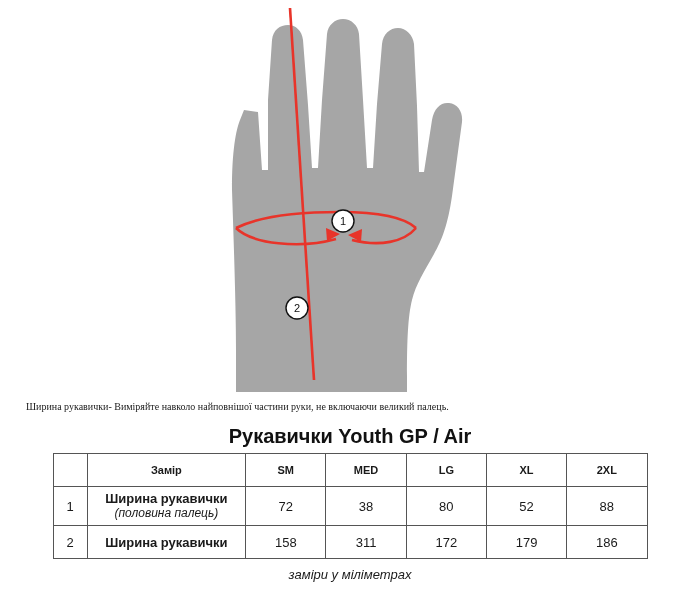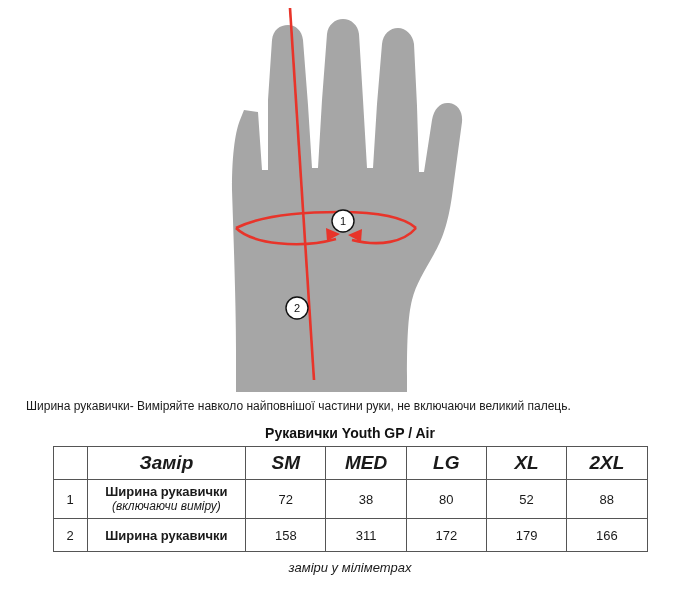--- a/index.html
+++ b/index.html
@@ -21,28 +21,29 @@
     height: 392px;
   }
   .diagram-area svg {
     display: block;
   }
   .desc-block {
     padding: 0 26px;
     margin-top: 2px;
   }
   .desc-line {
-    font-size: 12px;
+    font-size: 10px;
     line-height: 25px;
     color: #1a1a1a;
     white-space: nowrap;
+    font-family: Liberation Serif, serif;
   }
   .table-title {
     text-align: center;
-    font-size: 14px;
+    font-size: 20px;
     font-weight: bold;
     margin-top: 6px;
     margin-bottom: 5px;
     color: #111;
   }
   table.size-table {
     border-collapse: collapse;
     margin: 0 auto;
     width: 595px;
     table-layout: fixed;
@@ -51,22 +52,21 @@
   table.size-table td {
     border: 1px solid #555;
     text-align: center;
     font-size: 13px;
     color: #1a1a1a;
     padding: 4px 2px;
     height: 24px;
   }
   table.size-table th {
     font-weight: bold;
-    font-size: 19px;
-    font-style: italic;
+    font-size: 11px;
   }
   col.idx { width: 34px; }
   col.label { width: 158px; }
   col.size { width: 80px; }
   td.row-index {
     font-size: 12.5px;
   }
   td.row-label {
     font-weight: bold;
     text-align: center;
@@ -190,35 +190,35 @@
       <th>LG</th>
       <th>XL</th>
       <th>2XL</th>
     </tr>
   </thead>
   <tbody>
     <tr>
       <td class="row-index">1</td>
       <td class="row-label">
         <span>Ширина рукавички</span>
-        <span class="sub">(включаючи виміру)</span>
+        <span class="sub">(половина палець)</span>
       </td>
       <td>72</td>
       <td>38</td>
       <td>80</td>
       <td>52</td>
       <td>88</td>
     </tr>
     <tr>
       <td class="row-index">2</td>
       <td class="row-label">
         <span>Ширина рукавички</span>
       </td>
       <td>158</td>
       <td>311</td>
       <td>172</td>
       <td>179</td>
-      <td>166</td>
+      <td>186</td>
     </tr>
   </tbody>
 </table>
 
 <div class="footnote">заміри у міліметрах</div>
 
 </body></html>

